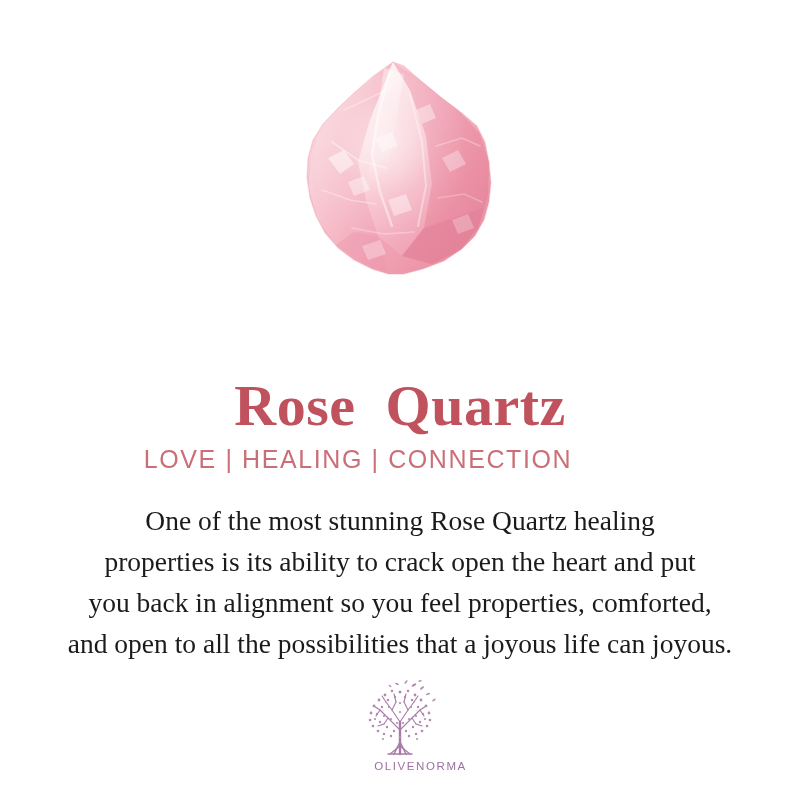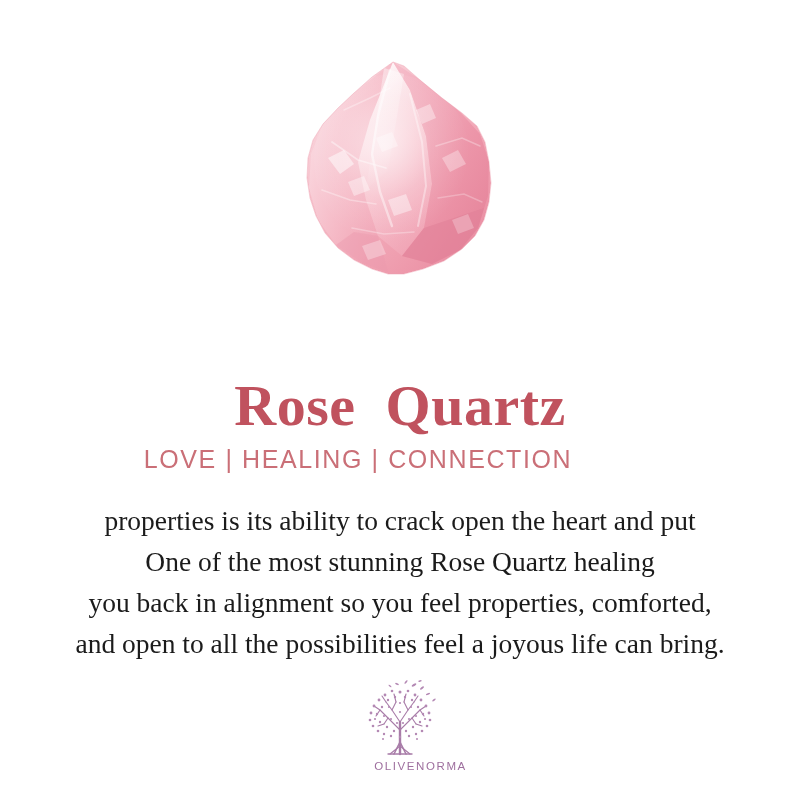--- a/index.html
+++ b/index.html
@@ -217,24 +217,24 @@
                L46,198 L33,183 L24,166 L18,148 L15,128 L16,108
                L21,90 L31,74 L46,58 L62,43 L80,27 Z" fill="none" stroke="#eda0b0" stroke-width="1" opacity="0.5"></path>
     </svg>
   </div>
 
   <h1 class="title">Rose  Quartz</h1>
 
   <div class="subtitle">LOVE | HEALING | CONNECTION</div>
 
   <div class="body-copy">
+    <span class="ln">One of the most stunning Rose Quartz healing</span>
     <span class="ln">properties is its ability to crack open the heart and put</span>
-    <span class="ln">One of the most stunning Rose Quartz healing</span>
     <span class="ln">you back in alignment so you feel properties, comforted,</span>
-    <span class="ln">and open to all the possibilities feel a joyous life can bring.</span>
+    <span class="ln">and open to all the possibilities that a joyous life can joyous.</span>
   </div>
 
   <div class="logo">
     <svg class="logo-mark" viewBox="0 0 92 82" aria-hidden="true">
       <g stroke="#a87ca8" fill="none" stroke-linecap="round" stroke-width="1.1">
 
         <path d="M46,78 L46,46" stroke-width="2.4"></path>
         <path d="M40,78 L46,66 M52,78 L46,66" stroke-width="1.6"></path>
         <path d="M36,78 L46,70 M56,78 L46,70" stroke-width="1.2"></path>
 

